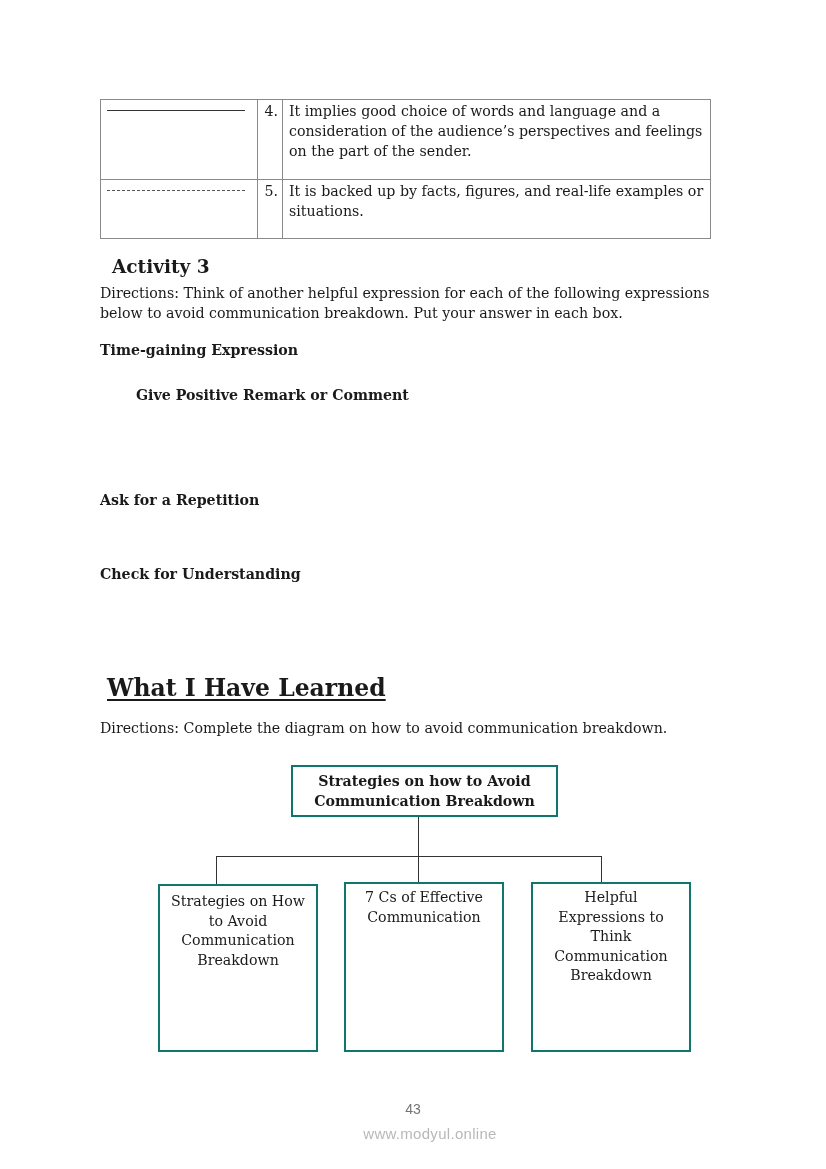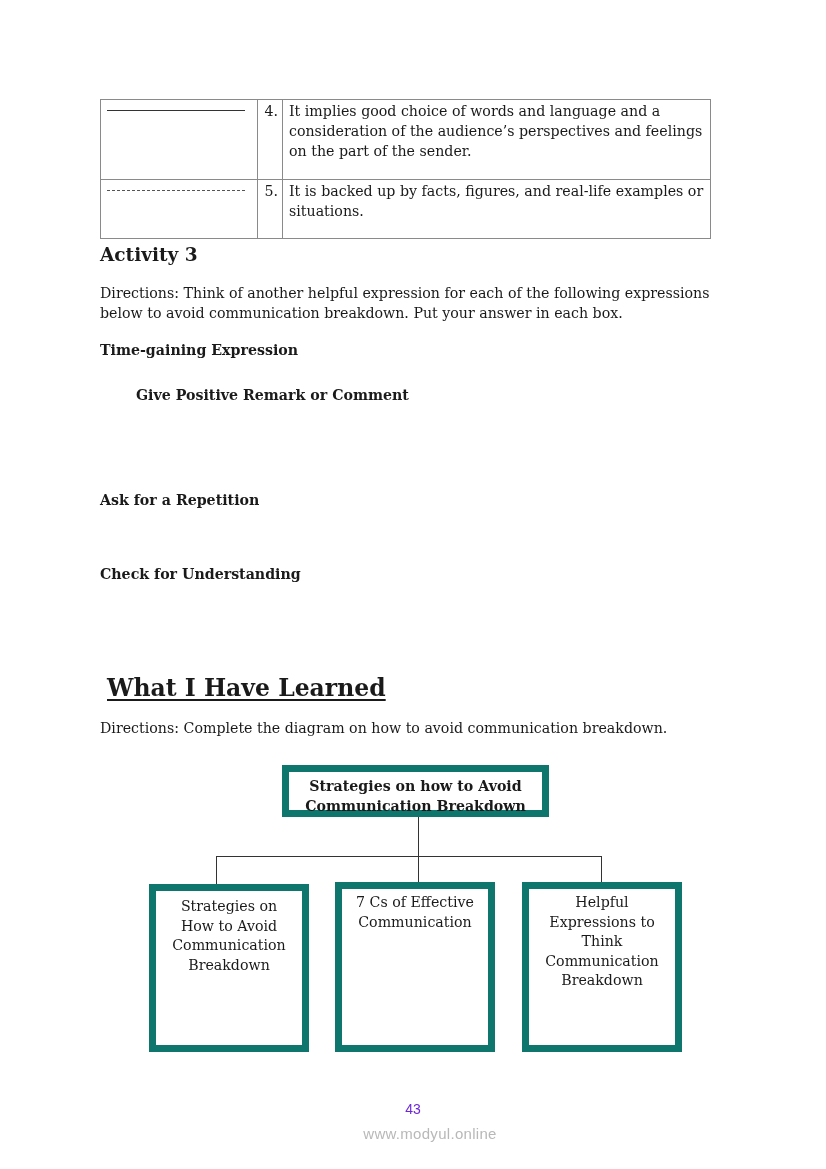--- a/index.html
+++ b/index.html
@@ -41,21 +41,21 @@
       width: 138px;
       border-bottom: 1px solid #333;
       height: 2px;
     }
     .blank-line.dotted { border-bottom: 1px dashed #555; }
 
     
     .activity-title {
       left: 100px; top: 244px;
       font-size: 18.5px; font-weight: bold;
-      margin: 0;
+      margin: 12px;
     }
     .directions {
       left: 100px; top: 283px;
       width: 640px;
       font-size: 14.2px; line-height: 20px;
     }
     .subheading {
       left: 100px;
       font-size: 14.2px; font-weight: bold;
     }
@@ -69,42 +69,43 @@
     .directions2 {
       left: 100px; top: 718px;
       font-size: 14.2px; line-height: 20px;
     }
     .directions2 b { font-weight: normal; }
 
     
     .diagram { position: absolute; left: 0; top: 0; width: 826px; height: 1169px; pointer-events: none; }
     .box {
       position: absolute;
-      border: 7px solid #0f766e;
+      border: 2px solid #0f766e;
       background: #fff;
       box-sizing: border-box;
       text-align: center;
       font-size: 14.2px;
       line-height: 19.5px;
       pointer-events: auto;
+      margin-left: 9px;
     }
     .box.root {
       left: 282px; top: 765px; width: 267px; height: 52px;
       font-weight: bold; padding-top: 5px;
     }
     .box.child1 { left: 149px; top: 884px; width: 160px; height: 168px; padding: 6px 8px 0 8px; }
     .box.child2 { left: 335px; top: 882px; width: 160px; height: 170px; padding: 4px 8px 16px 8px; }
     .box.child3 { left: 522px; top: 882px; width: 160px; height: 170px; padding: 4px 8px 0 8px; }
     .line { position: absolute; background: #333; }
 
     .page-number {
       left: 0; width: 826px; top: 1101px;
       text-align: center;
       font-family: "Liberation Sans", sans-serif;
-      font-size: 14px; color: #6d28d9;
+      font-size: 14px; color: #737373;
     }
     .watermark {
       left: 0; width: 826px; top: 1125px;
       text-align: center;
       font-family: "Liberation Sans", sans-serif;
       font-size: 15px; color: #b8b8b8;
       letter-spacing: 0.3px;
       padding-left: 17px;
     }
   </style>

